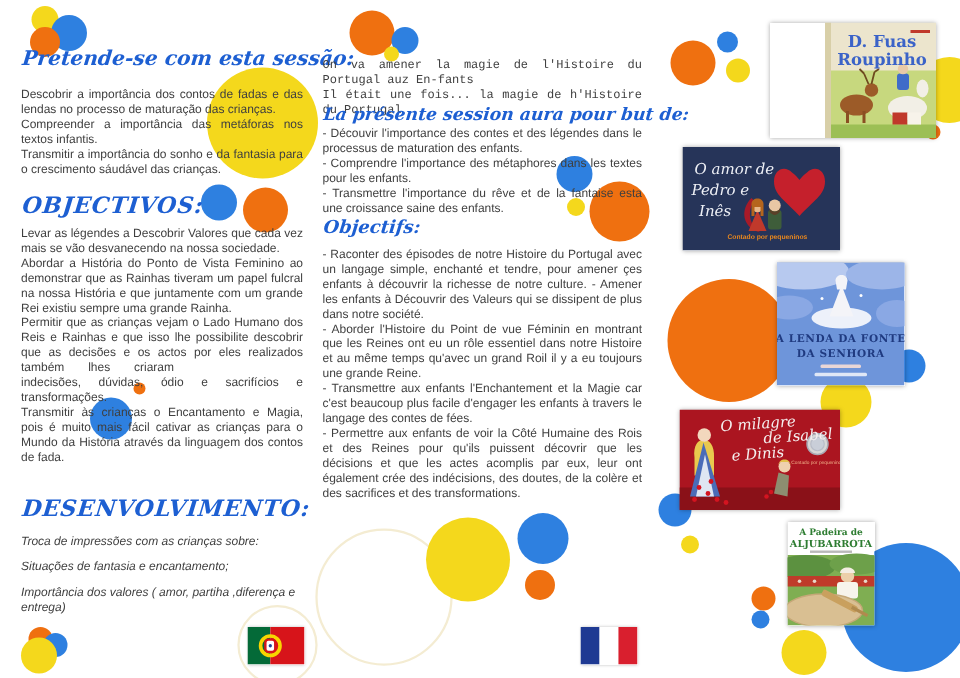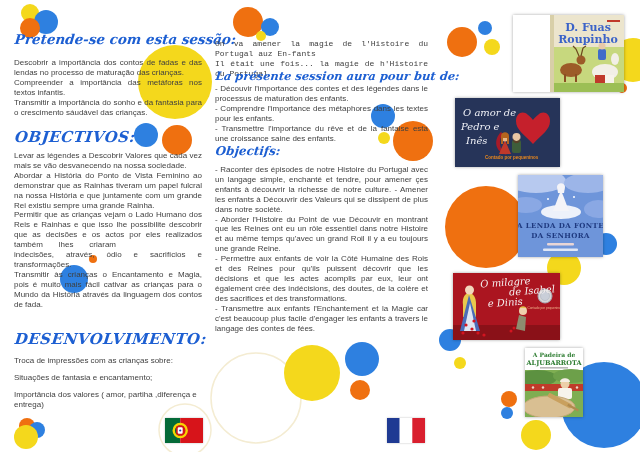--- a/index.html
+++ b/index.html
@@ -10,21 +10,21 @@
   .body-text{font-size:8px;line-height:9.9px;color:#3f3f3f;}
   .body-text p{margin:0;text-align:justify;}
   .plain p{text-align:left;}
   .script-h{font-family:"DejaVu Serif",serif;font-style:italic;font-weight:bold;
             color:#1d5fd2;transform:skewX(-6deg);transform-origin:left bottom;white-space:nowrap;}
   .h-lg{font-size:13.5px;}
   .h-caps{font-size:15px;letter-spacing:.5px;}
   .h-md{font-size:11.5px;}
   .h-sm{font-size:12px;}
   .gap{display:inline-block;width:86px;height:1px;}
-  .dev p{margin:0 0 7px 0;}
+  .dev p{margin:0 0 7px 0;font-style:italic;}
   .book{position:absolute;z-index:3;box-shadow:0 0 3px rgba(0,0,0,.35);line-height:0;}
   .book svg{display:block;}
   .flag{position:absolute;z-index:3;line-height:0;box-shadow:0 0 2px rgba(0,0,0,.25);}
 </style>
 </head>
 <body>
 
 <div class="page">
 
   <svg class="decor-layer" width="640" height="452">
@@ -84,21 +84,21 @@
     <p>Descobrir a importância dos contos de fadas e das lendas no processo de maturação das crianças.</p>
     <p>Compreender a importância das metáforas nos textos infantis.</p>
     <p>Transmitir a importância do sonho e da fantasia para o crescimento sáudável das crianças.</p>
   </div>
 
   <div class="col script-h h-caps" style="left:14px;top:128px;">OBJECTIVOS:</div>
 
   <div class="col body-text" style="left:14px;top:151px;width:188px;">
     <p>Levar as légendes a Descobrir Valores que cada vez mais se vão desvanecendo na nossa sociedade.</p>
     <p>Abordar a História do Ponto de Vista Feminino ao demonstrar que as Rainhas tiveram um papel fulcral na nossa História e que juntamente com um grande Rei existiu sempre uma grande Rainha.</p>
-    <p><span>Permitir que as crianças vejam o Lado Humano dos Reis e Rainhas e que isso lhe possibilite descobrir que as decisões e os actos por eles realizados também lhes criaram</span><span class="gap"></span> <span>indecisões, através, ódio e sacrifícios e transformações.</span></p>
+    <p><span>Permitir que as crianças vejam o Lado Humano dos Reis e Rainhas e que isso lhe possibilite descobrir que as decisões e os actos por eles realizados também lhes criaram</span><span class="gap"></span> <span>indecisões, dúvidas, ódio e sacrifícios e transformações.</span></p>
     <p>Transmitir às crianças o Encantamento e Magia, pois é muito mais fácil cativar as crianças para o Mundo da História através da linguagem dos contos de fada.</p>
   </div>
 
   <div class="col script-h h-caps" style="left:14px;top:330px;">DESENVOLVIMENTO:</div>
 
   <div class="col body-text plain dev" style="left:14px;top:356px;width:188px;">
     <p>Troca de impressões com as crianças sobre:</p>
     <p>Situações de fantasia e encantamento;</p>
     <p>Importância dos valores ( amor, partiha ,diferença e entrega)</p>
   </div>
@@ -113,23 +113,23 @@
   <div class="col body-text" style="left:215px;top:84px;width:213px;">
     <p>- Découvir l'importance des contes et des légendes dans le processus de maturation des enfants.</p>
     <p>- Comprendre l'importance des métaphores dans les textes pour les enfants.</p>
     <p>- Transmettre l'importance du rêve et de la fantaise esta une croissance saine des enfants.</p>
   </div>
 
   <div class="col script-h h-sm" style="left:215px;top:144px;">Objectifs:</div>
 
   <div class="col body-text" style="left:215px;top:165px;width:213px;">
     <p>- Raconter des épisodes de notre Histoire du Portugal avec un langage simple, enchanté et tendre, pour amener çes enfants à découvrir la richesse de notre culture. - Amener les enfants à Découvrir des Valeurs qui se dissipent de plus dans notre société.</p>
-    <p>- Aborder l'Histoire du Point de vue Découvir en montrant que les Reines ont eu un rôle essentiel dans notre Histoire et au même temps qu'avec un grand Roil il y a eu toujours une grande Reine.</p>
+    <p>- Aborder l'Histoire du Point de vue Féminin en montrant que les Reines ont eu un rôle essentiel dans notre Histoire et au même temps qu'avec un grand Roil il y a eu toujours une grande Reine.</p>
+    <p>- Transmettre aux enfants l'Enchantement et la Magie car c'est beaucoup plus facile d'engager les enfants à travers le langage des contes de fées.</p>
     <p>- Permettre aux enfants de voir la Côté Humaine des Rois et des Reines pour qu'ils puissent décovrir que les décisions et que les actes acomplis par eux, leur ont également crée des indécisions, des doutes, de la colère et des sacrifices et des transformations.</p>
-    <p>- Transmettre aux enfants l'Enchantement et la Magie car c'est beaucoup plus facile d'engager les enfants à travers le langage des contes de fées.</p>
   </div>
 
   <div class="book" style="left:513px;top:15px;padding-left:37px;">
     <svg width="74" height="77" viewBox="0 0 74 77">
       <rect width="74" height="77" fill="#ece5cd"></rect>
       <rect y="32" width="74" height="45" fill="#c7d87e"></rect>
       <rect y="68" width="74" height="9" fill="#9cbf55"></rect>
       <rect width="4" height="77" fill="#d8cfa8"></rect>
       <rect x="57" y="5" width="13" height="2" fill="#c0392b"></rect>
 

